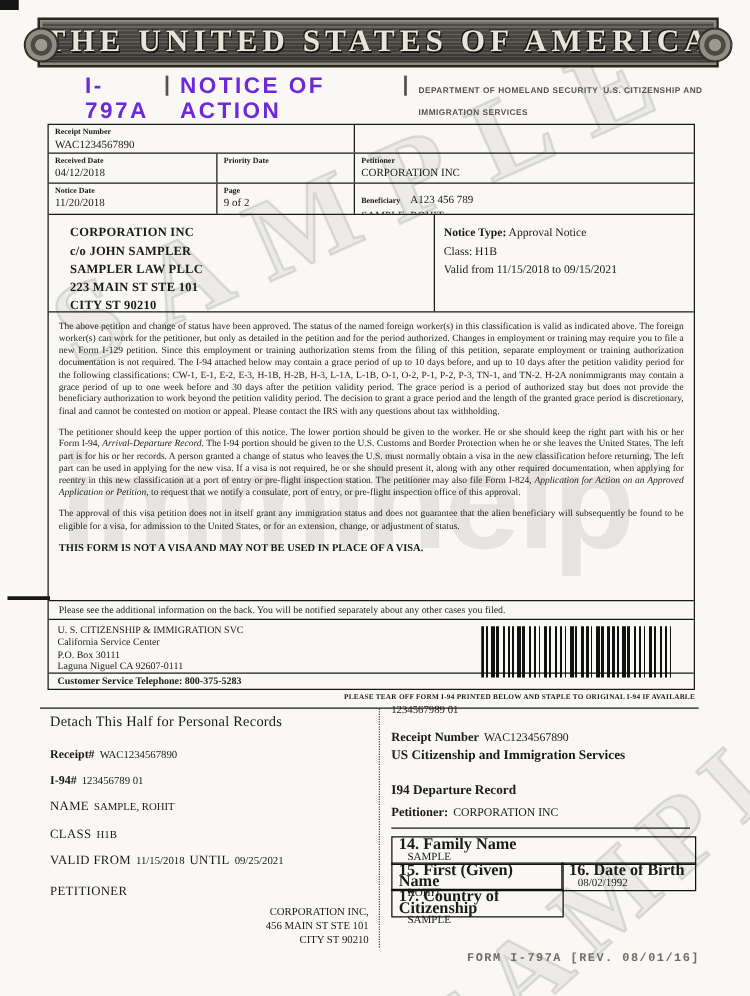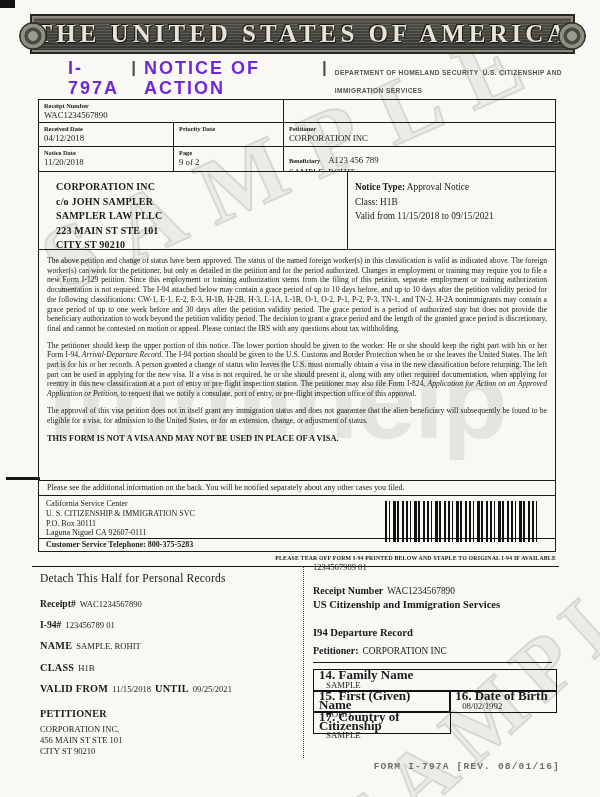--- a/index.html
+++ b/index.html
@@ -104,24 +104,24 @@
   .half-divider { position:absolute; left:32px; top:566px; width:527px; height:0;
     border-top:1.2px solid #1a1a1a; }
   .dotted-divider { position:absolute; left:303px; top:567px; height:191px; width:0;
     border-left:1.6px dotted #444; }
 
   
   .detach-left { position:absolute; left:40px; top:572px; width:255px; }
   .dl-title { font-size:11.5px; margin-bottom:9px; letter-spacing:0.2px; }
   .dl-row { margin-bottom:3.2px; }
   .dl-lbl { font-weight:bold; font-size:9.6px; }
-  .dl-lbl-big { font-weight:bold; font-size:10.2px; letter-spacing:0.3px; }
+  .dl-lbl-big { font-weight:normal; font-size:10.2px; letter-spacing:0.3px; }
   .dl-val { font-size:8.6px; }
   .dl-pet { margin-top:7px; }
-  .dl-addr { font-size:8.6px; line-height:11px; }
+  .dl-addr { font-size:8.6px; line-height:11px;text-align:right; }
 
   
   .detach-right { position:absolute; left:313px; top:562px; width:244px; }
   .dr-i94num { font-size:8.6px; margin-bottom:8px; }
   .dr-line { margin-bottom:1px; }
   .dr-lbl { font-weight:bold; font-size:10px; }
   .dr-val { font-size:9.4px; }
   .dr-agency { font-weight:bold; font-size:10.6px; margin-bottom:17px; }
   .dr-record { font-weight:bold; font-size:10.6px; margin-bottom:2px; }
   .dr-petline { padding-bottom:4px; border-bottom:1.4px solid #1a1a1a; margin-bottom:6px; width:98%; }
@@ -228,22 +228,22 @@
       <div class="body-sec">
         <p>The above petition and change of status have been approved. The status of the named foreign worker(s) in this classification is valid as indicated above. The foreign worker(s) can work for the petitioner, but only as detailed in the petition and for the period authorized. Changes in employment or training may require you to file a new Form I-129 petition. Since this employment or training authorization stems from the filing of this petition, separate employment or training authorization documentation is not required. The I-94 attached below may contain a grace period of up to 10 days before, and up to 10 days after the petition validity period for the following classifications: CW-1, E-1, E-2, E-3, H-1B, H-2B, H-3, L-1A, L-1B, O-1, O-2, P-1, P-2, P-3, TN-1, and TN-2. H-2A nonimmigrants may contain a grace period of up to one week before and 30 days after the petition validity period. The grace period is a period of authorized stay but does not provide the beneficiary authorization to work beyond the petition validity period. The decision to grant a grace period and the length of the granted grace period is discretionary, final and cannot be contested on motion or appeal. Please contact the IRS with any questions about tax withholding.</p>
         <p><span>The petitioner should keep the upper portion of this notice. The lower portion should be given to the worker. He or she should keep the right part with his or her Form I-94, </span><i>Arrival-Departure Record</i><span>. The I-94 portion should be given to the U.S. Customs and Border Protection when he or she leaves the United States. The left part is for his or her records. A person granted a change of status who leaves the U.S. must normally obtain a visa in the new classification before returning. The left part can be used in applying for the new visa. If a visa is not required, he or she should present it, along with any other required documentation, when applying for reentry in this new classification at a port of entry or pre-flight inspection station. The petitioner may also file Form I-824, </span><i>Application for Action on an Approved Application or Petition</i><span>, to request that we notify a consulate, port of entry, or pre-flight inspection office of this approval.</span></p>
         <p>The approval of this visa petition does not in itself grant any immigration status and does not guarantee that the alien beneficiary will subsequently be found to be eligible for a visa, for admission to the United States, or for an extension, change, or adjustment of status.</p>
         <p class="caps">THIS FORM IS NOT A VISA AND MAY NOT BE USED IN PLACE OF A VISA.</p>
       </div>
 
       <div class="info-row">Please see the additional information on the back. You will be notified separately about any other cases you filed.</div>
 
       <div class="svc-sec">
+        <div class="svc-line">U. S. CITIZENSHIP &amp; IMMIGRATION SVC</div>
         <div class="svc-line">California Service Center</div>
-        <div class="svc-line">U. S. CITIZENSHIP &amp; IMMIGRATION SVC</div>
         <div class="svc-line">P.O. Box 30111</div>
         <div class="svc-line">Laguna Niguel CA 92607-0111</div>
         <div class="svc-phone"><span>Customer Service Telephone:</span> <span>800-375-5283</span></div>
         <div class="barcode"></div>
       </div>
     </div>
 
     <div class="tearoff-note">PLEASE TEAR OFF FORM I-94 PRINTED BELOW AND STAPLE TO ORIGINAL I-94 IF AVAILABLE</div>
     <div class="half-divider"></div>
     <div class="dotted-divider"></div>

